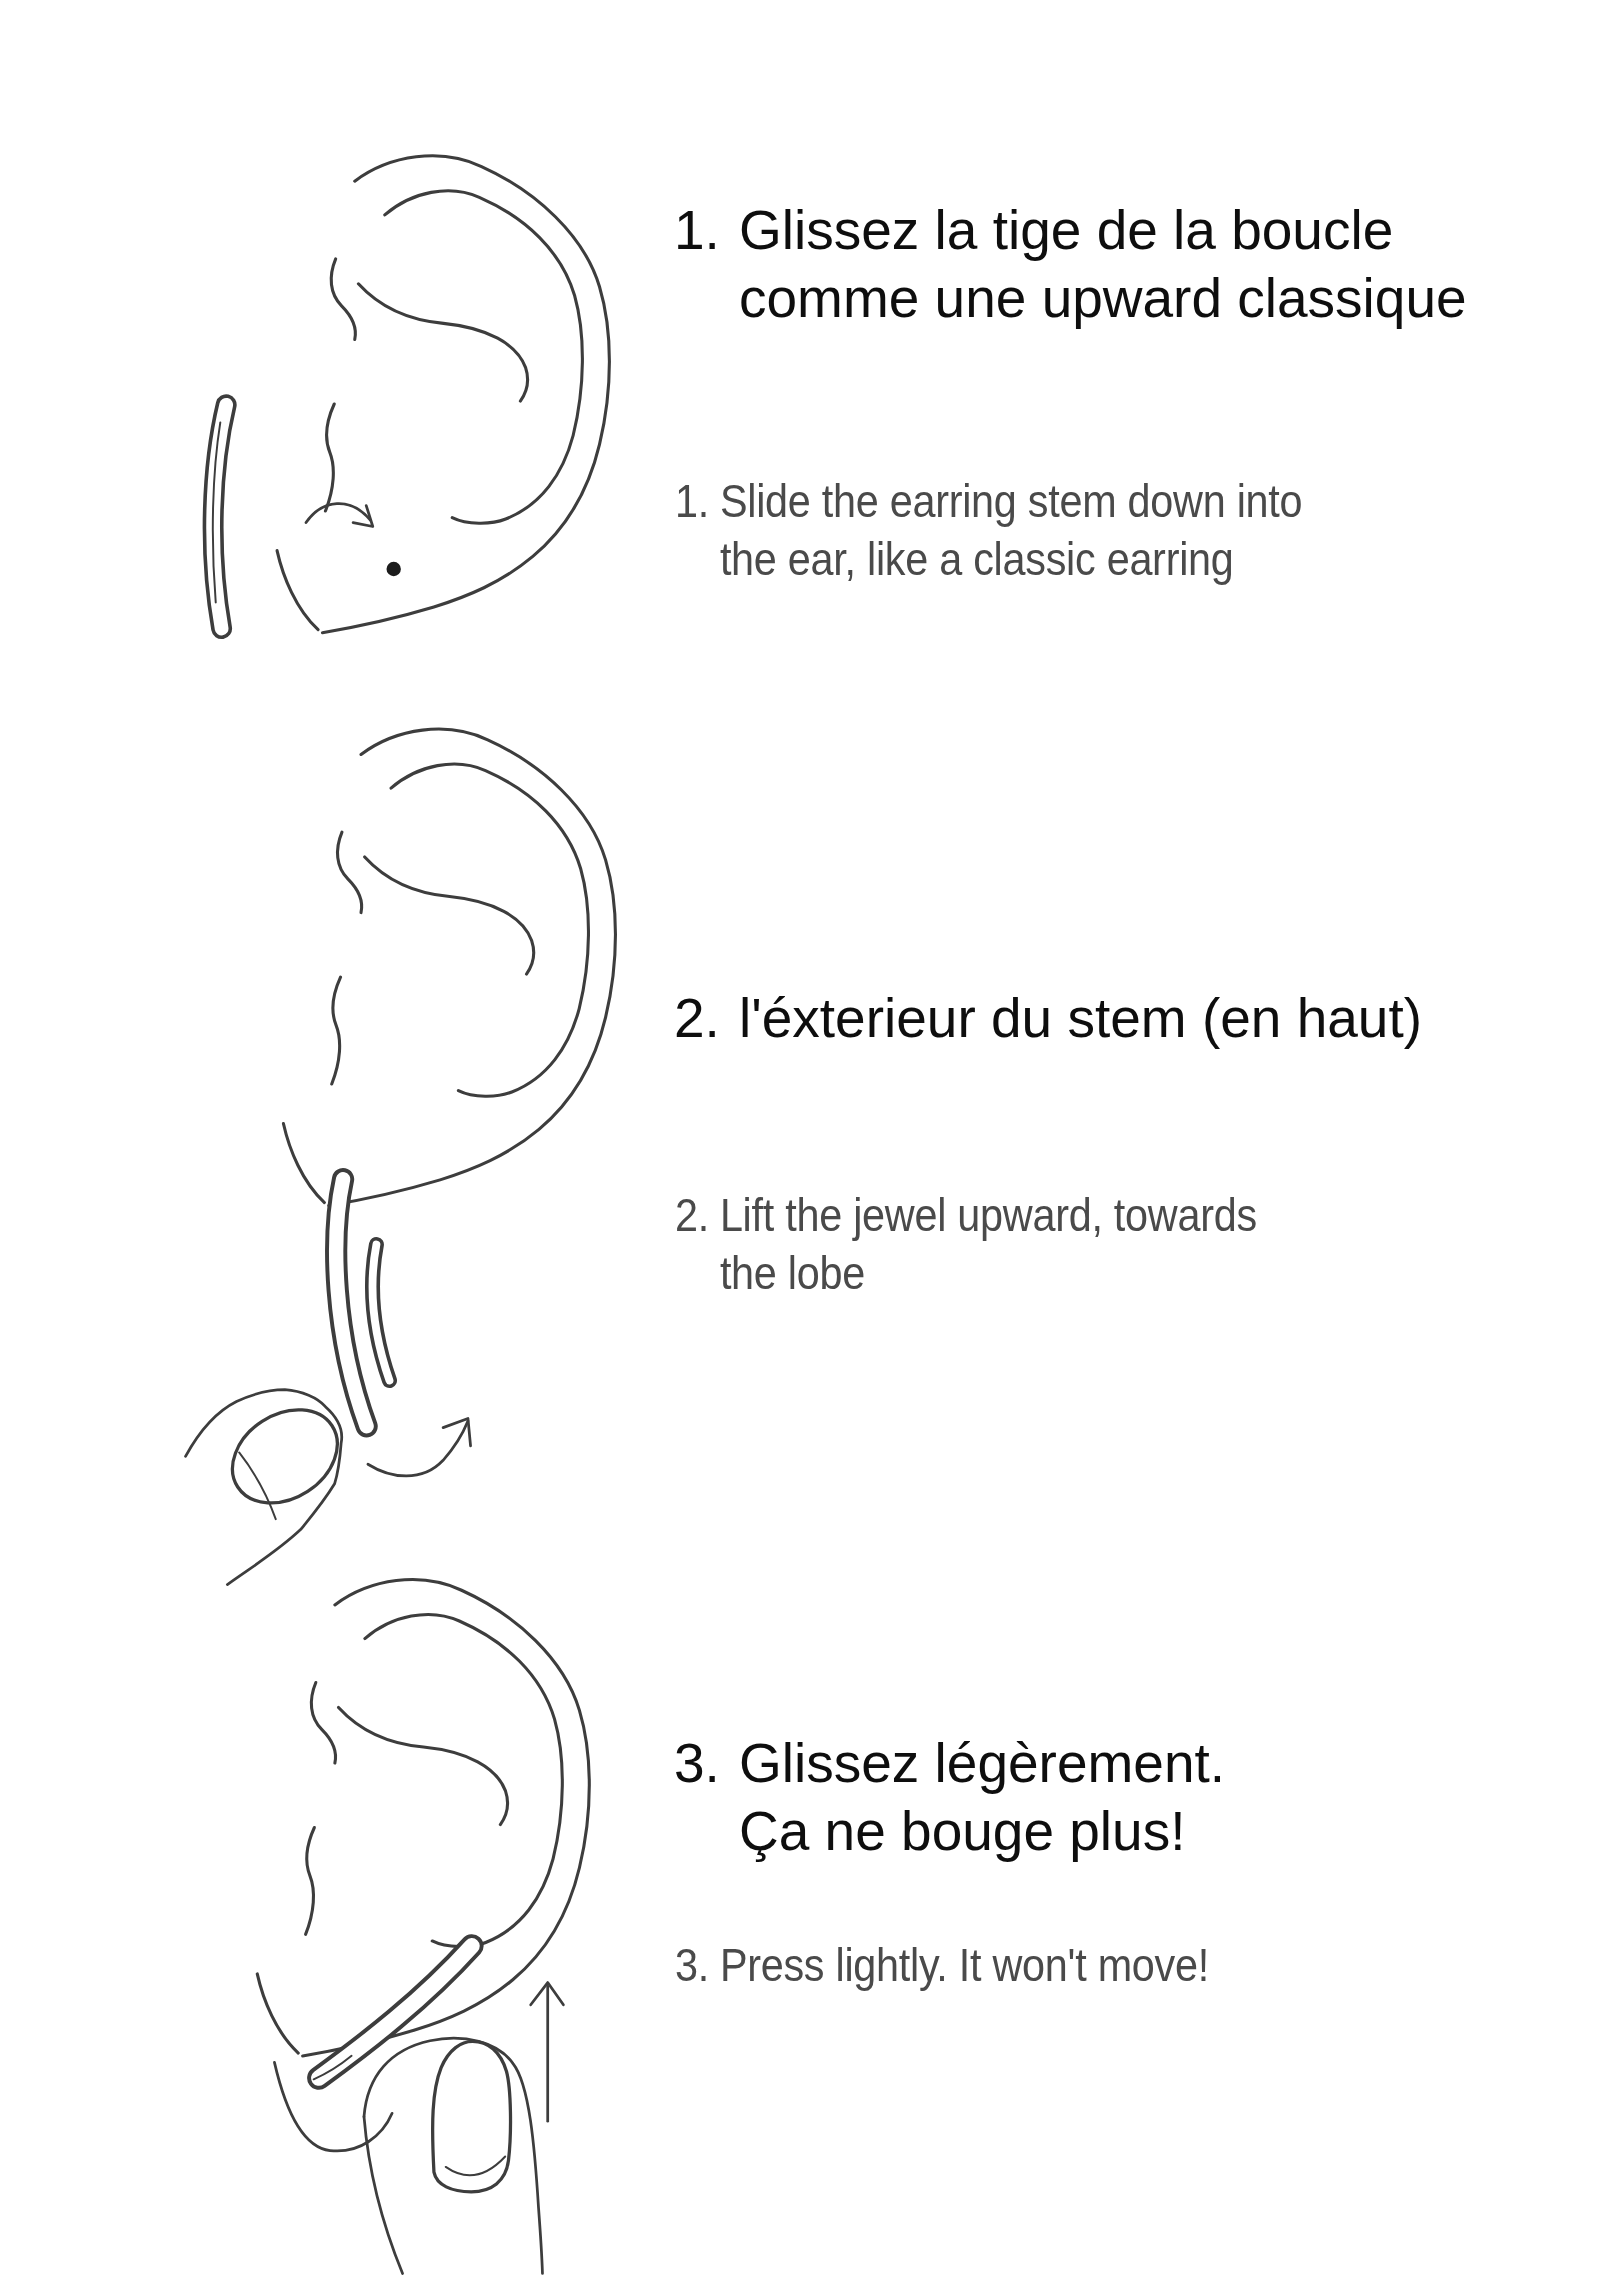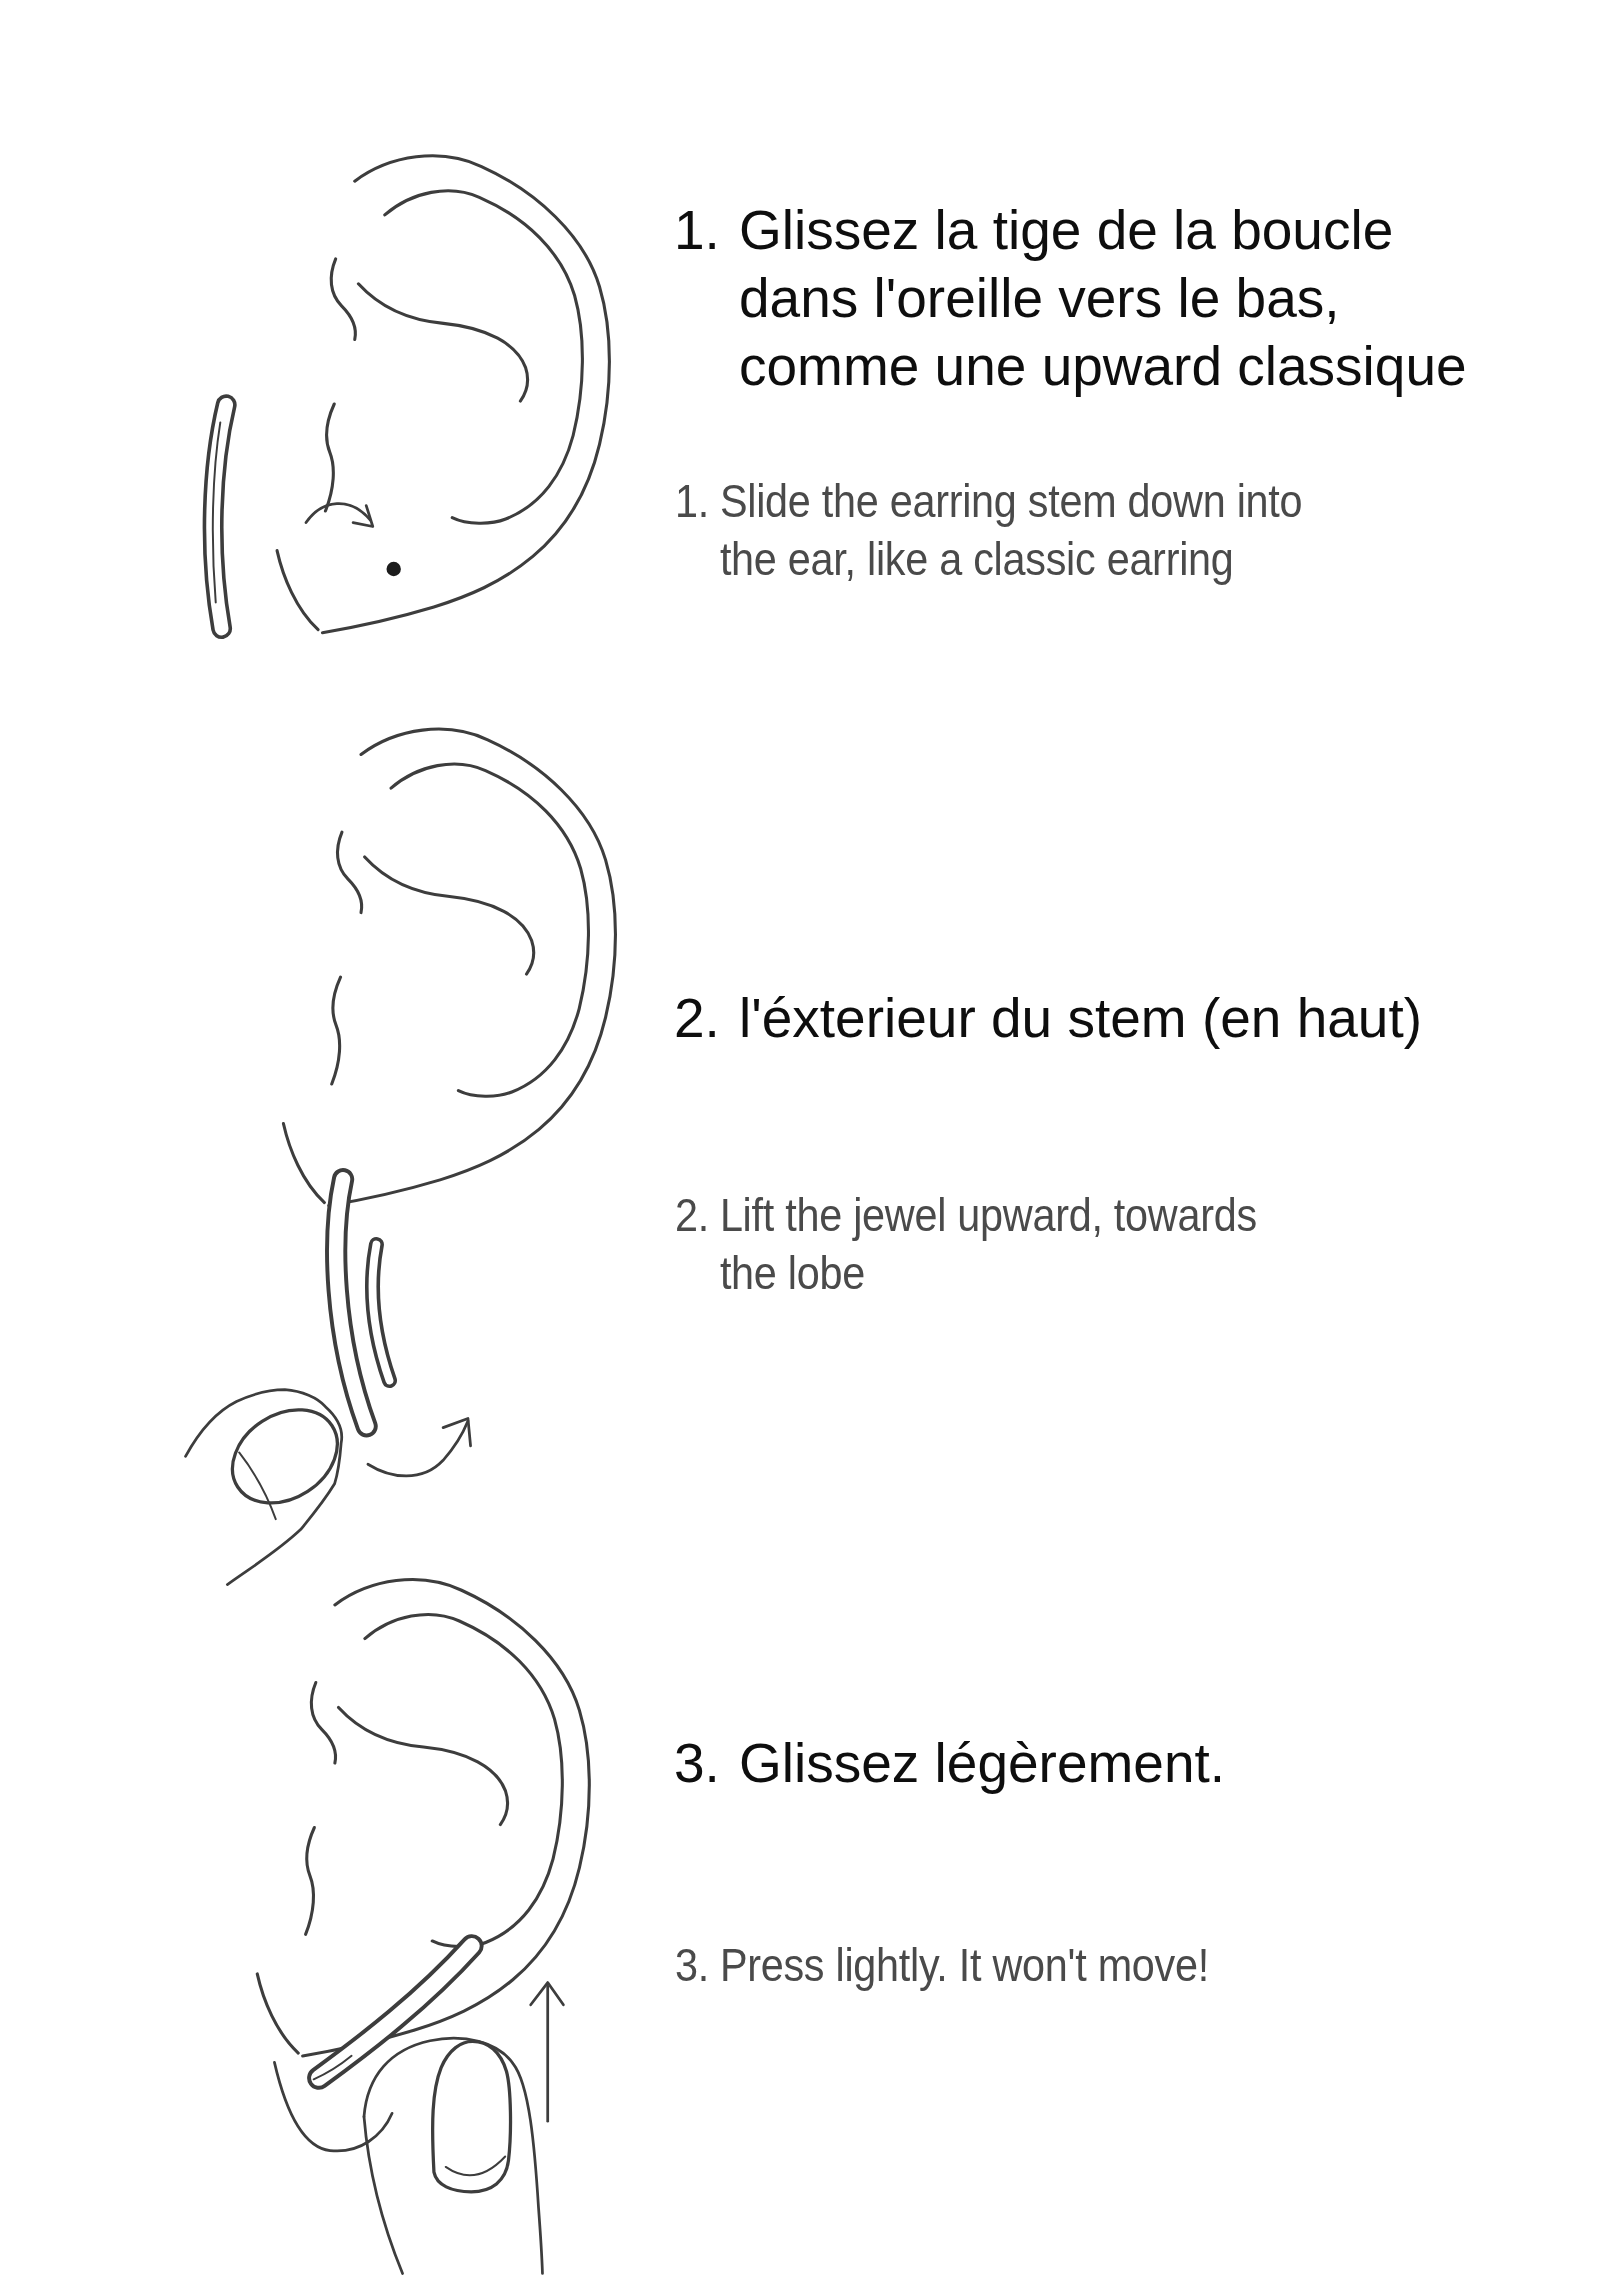--- a/index.html
+++ b/index.html
@@ -72,21 +72,20 @@
       <path d="M 298,658 C 323,622 366,618 396,654"></path>
       <polyline points="370,658 400,664 390,632"></polyline>
     </g>
     <circle cx="432" cy="729" r="11" fill="#1c1c1c" stroke="none"></circle>
   </svg>
 
   <div class="fr" id="fr1">
     <span class="num">1.</span>
     <span class="lines">
       <span style="display:block">Glissez la tige de la boucle</span>
-      <span style="display:block">dans l'oreille vers le bas,</span>
       <span style="display:block">comme une upward classique</span>
     </span>
   </div>
   <div class="en" id="en1">
     <span class="num">1.</span>
     <span class="lines">
       <span style="display:block">Slide the earring stem down into</span>
       <span style="display:block">the ear, like a classic earring</span>
     </span>
   </div>
@@ -145,20 +144,21 @@
     <g class="sketch">
       <path d="M 668,756 L 668,962"></path>
       <polyline points="642,784 668,750 692,784"></polyline>
     </g>
   </svg>
 
   <div class="fr" id="fr3">
     <span class="num">3.</span>
     <span class="lines">
       <span style="display:block">Glissez légèrement.</span>
+      <span style="display:block">Ça ne bouge plus!</span>
     </span>
   </div>
   <div class="en" id="en3">
     <span class="num">3.</span>
     <span class="lines">
       <span style="display:block">Press lightly. It won't move!</span>
     </span>
   </div>
 </section>
 

